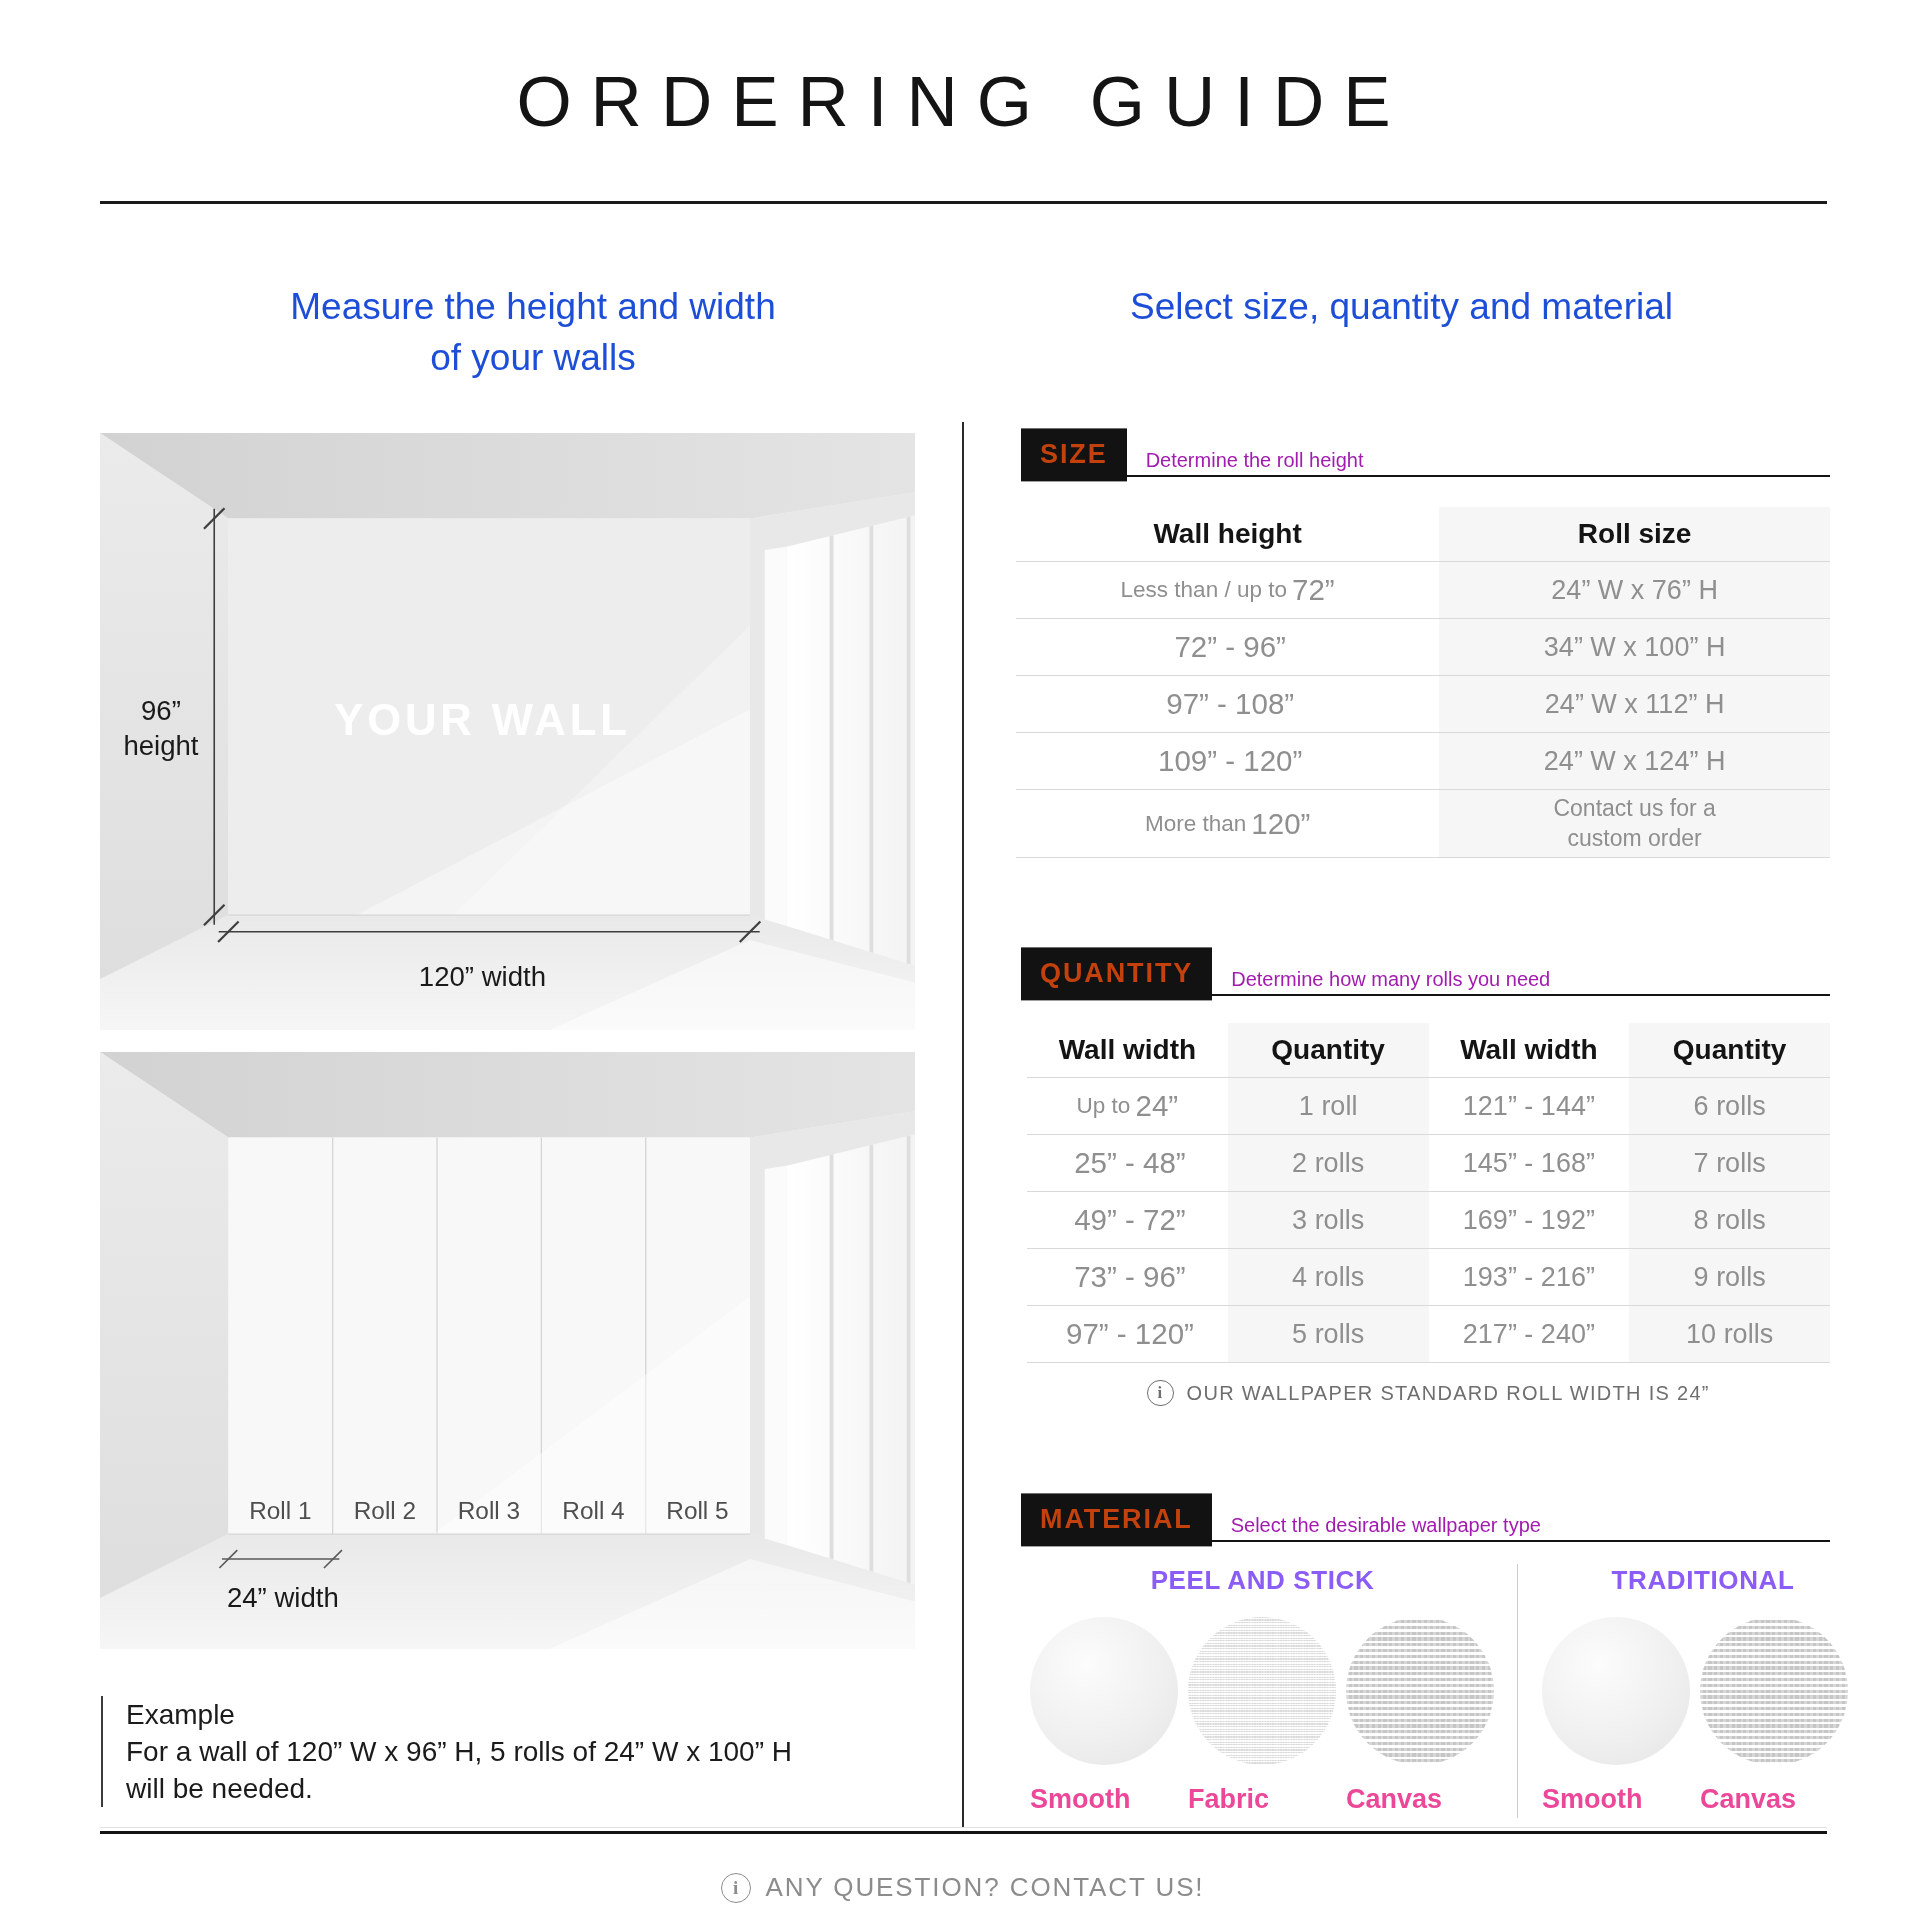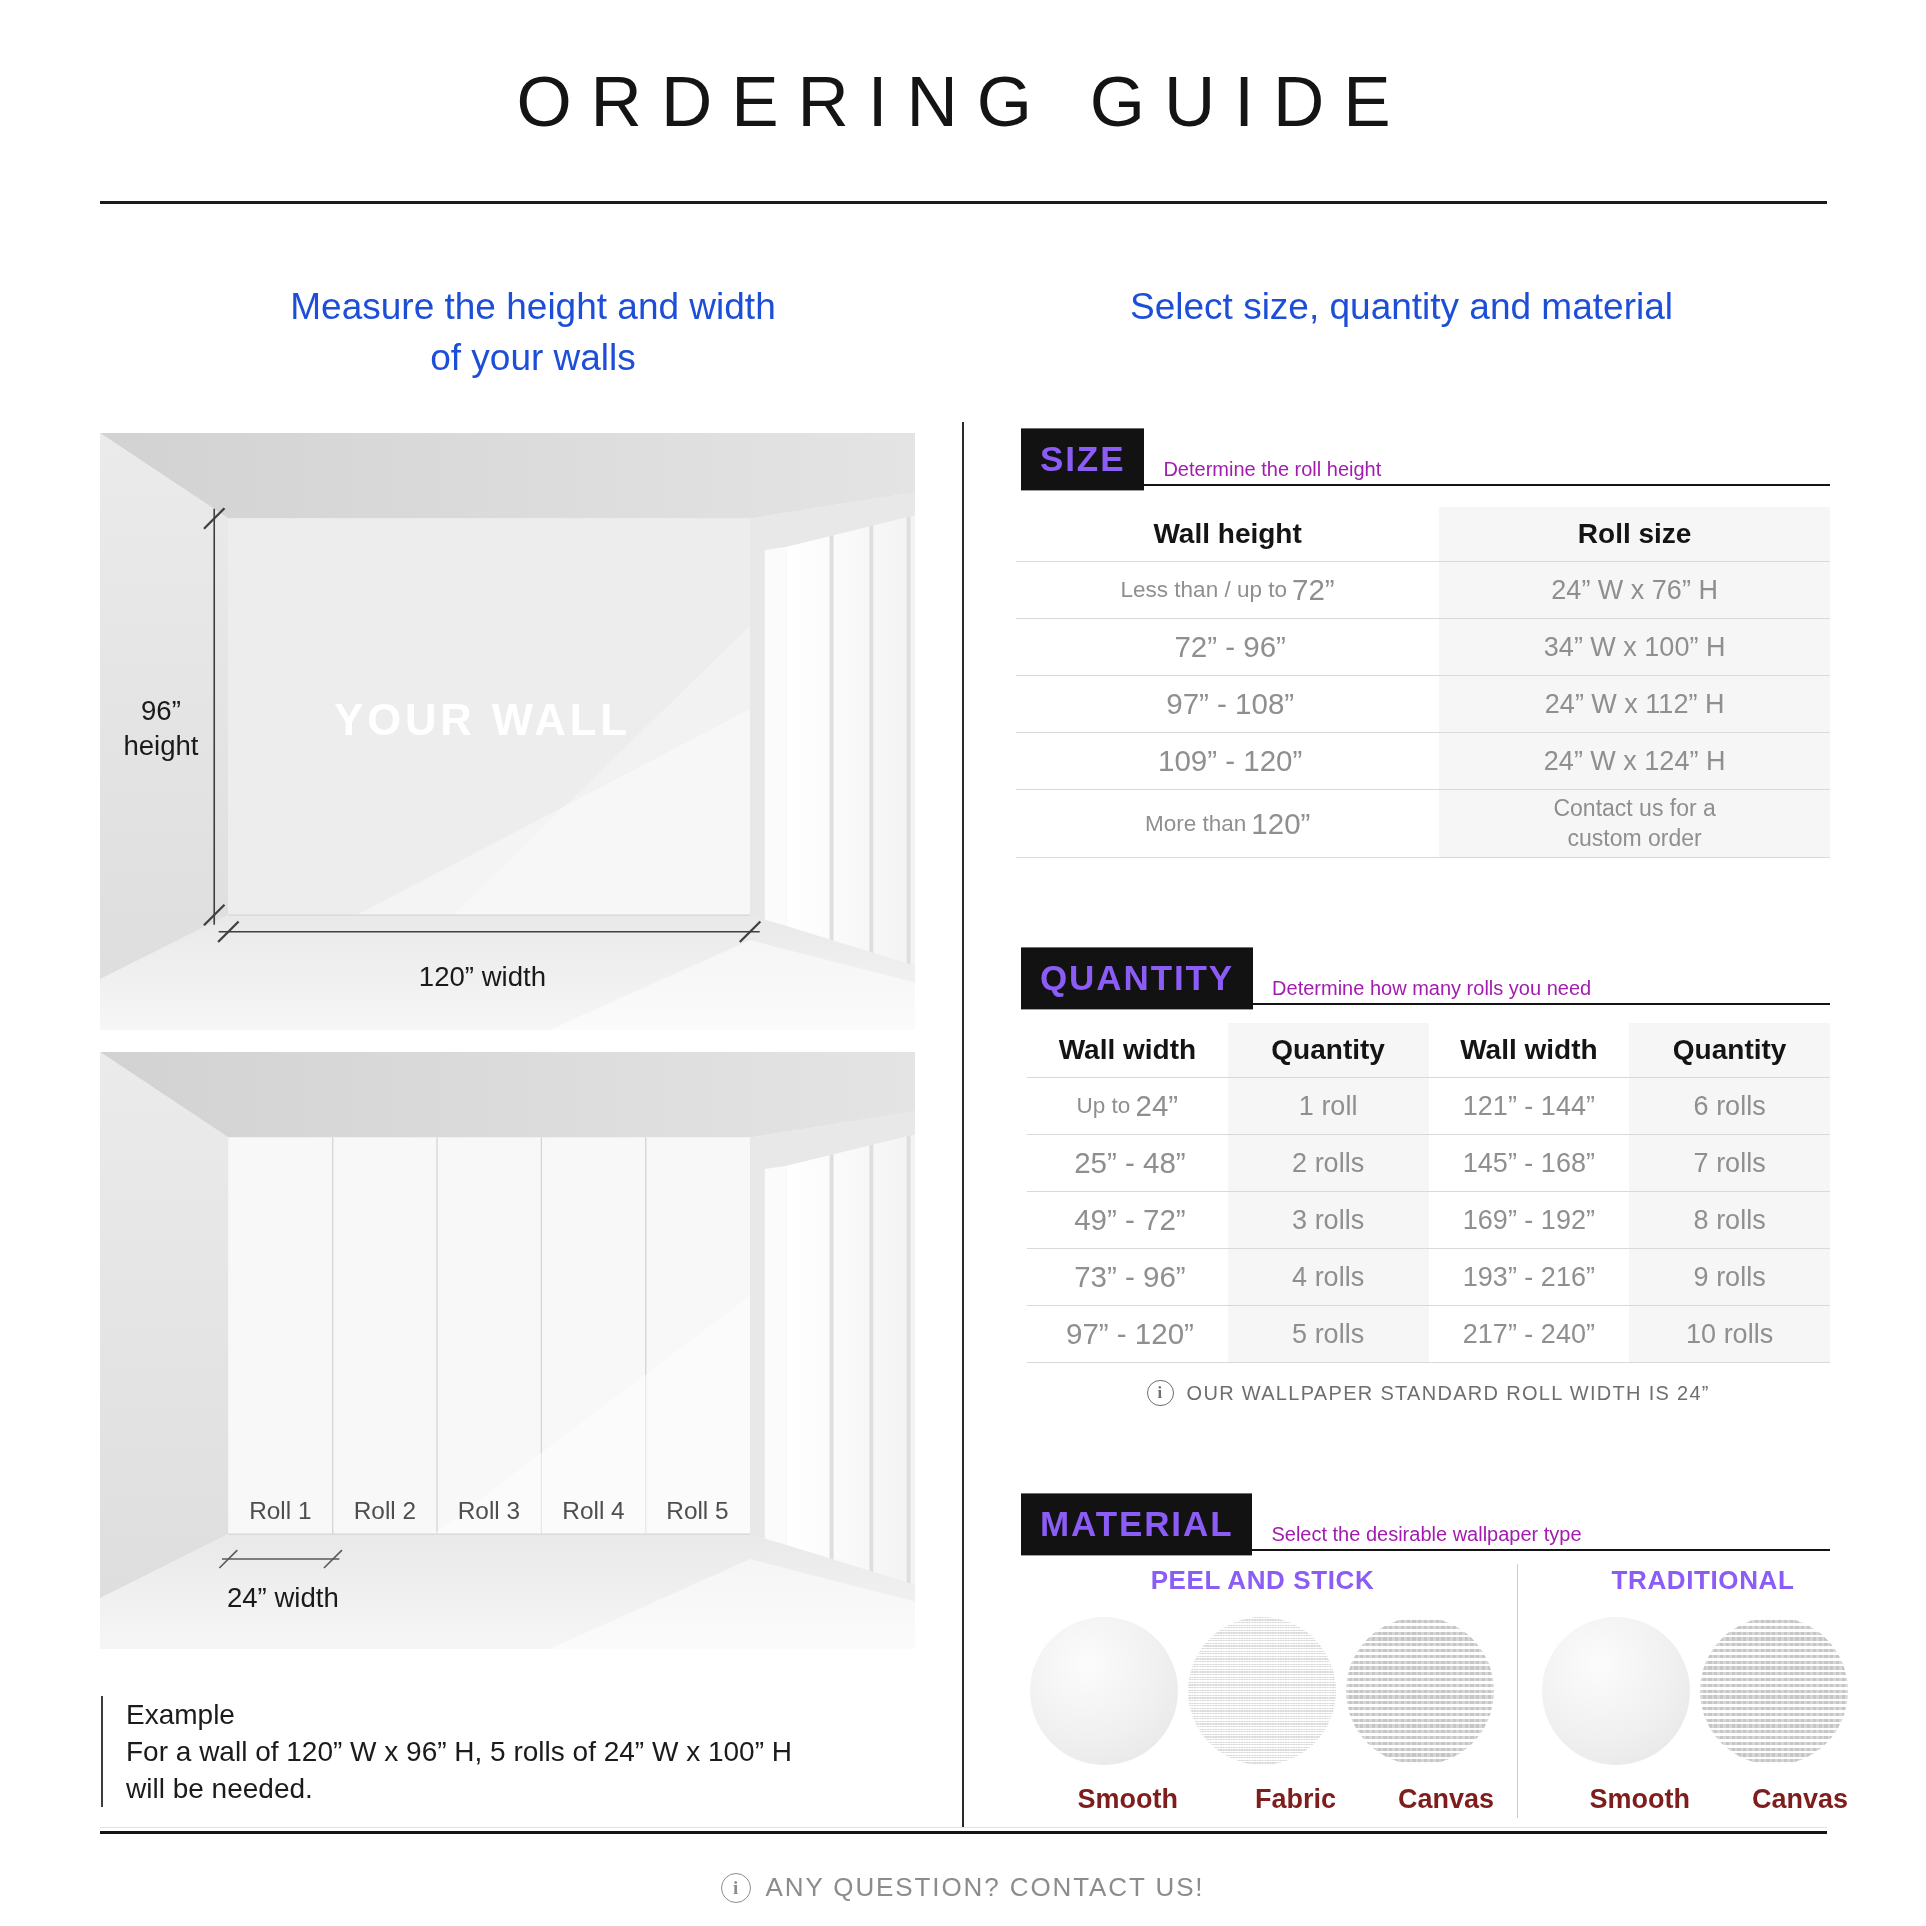--- a/index.html
+++ b/index.html
@@ -23,21 +23,21 @@
   #room1{top:433px;}
   #room2{top:1052px;}
 
   
   .example{position:absolute;left:101px;top:1696px;border-left:2.6px solid #3c3c3c;
            padding-left:23px;font-size:28px;line-height:37px;color:#1b1b1b;}
 
   
   .section-head{position:absolute;left:1021px;width:809px;display:flex;align-items:flex-end;
                 border-bottom:2.6px solid #141414;}
-  .badge{background:#121212;color:#8b5cf6;font-size:35px;font-weight:600;letter-spacing:1.9px;
+  .badge{background:#121212;color:#c2410c;font-size:27px;font-weight:600;letter-spacing:1.9px;
          padding:11px 19px;transform:translateY(6.4px);}
   .section-title{font-size:20px;color:#a21caf;margin-left:19px;padding-bottom:3px;white-space:nowrap;}
   #size-head{top:422px;}
   #quantity-head{top:941px;}
   #material-head{top:1487px;}
 
   
   .table{position:absolute;display:flex;flex-direction:column;}
   #size-table{left:1016px;top:507px;width:814px;}
   #quantity-table{left:1027px;top:1023px;width:803px;}
@@ -71,22 +71,22 @@
   #group2-label{left:1528px;width:350px;}
   .mat-sep{position:absolute;left:1517px;top:1564px;width:1.3px;height:254px;background:#cccccc;}
   .swatch{position:absolute;top:1617px;width:148px;height:148px;border-radius:50%;}
   .tex-smooth{background:radial-gradient(circle at 38% 32%, #fcfcfc 0%, #f0f0f0 55%, #e4e4e4 100%);}
   .tex-fabric{background-color:#f0f0f0;
     background-image:repeating-linear-gradient(0deg, rgba(255,255,255,.9) 0 1.3px, rgba(208,208,208,.5) 1.3px 2.6px),
                      repeating-linear-gradient(90deg, rgba(255,255,255,.7) 0 1.3px, rgba(214,214,214,.45) 1.3px 2.6px);}
   .tex-canvas{background-color:#ececec;
     background-image:repeating-linear-gradient(0deg, rgba(255,255,255,.95) 0 2.6px, rgba(185,185,185,.55) 2.6px 5.8px),
                      repeating-linear-gradient(90deg, rgba(255,255,255,.85) 0 2.6px, rgba(192,192,192,.5) 2.6px 5.8px);}
-  .swatch-label{position:absolute;top:1784px;width:148px;text-align:right;
-                font-size:27px;font-weight:700;color:#7f1d1d;}
+  .swatch-label{position:absolute;top:1784px;width:148px;text-align:left;
+                font-size:27px;font-weight:700;color:#ec4899;}
 </style>
 </head>
 <body>
 
 <div class="page">
 
   <div class="title">ORDERING GUIDE</div>
   <div class="rule-top"></div>
 
   <div class="col-heading" id="left-heading">

